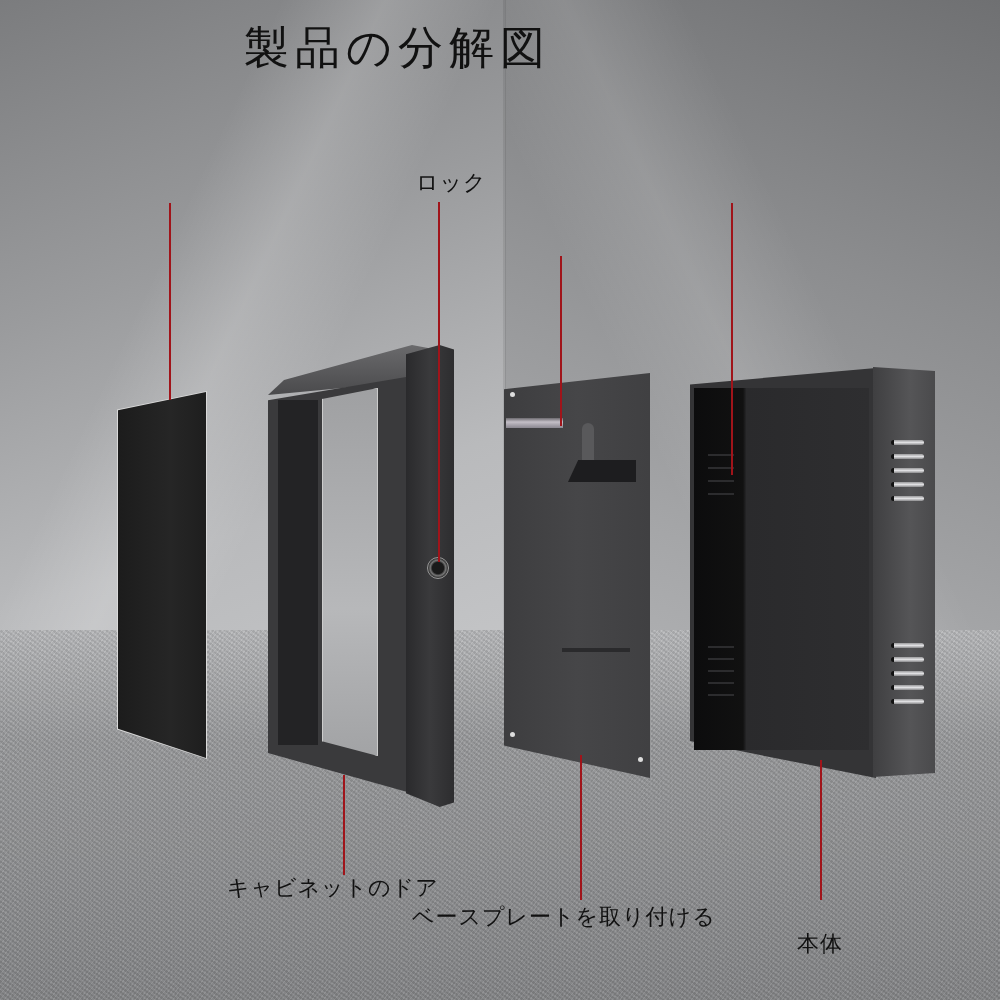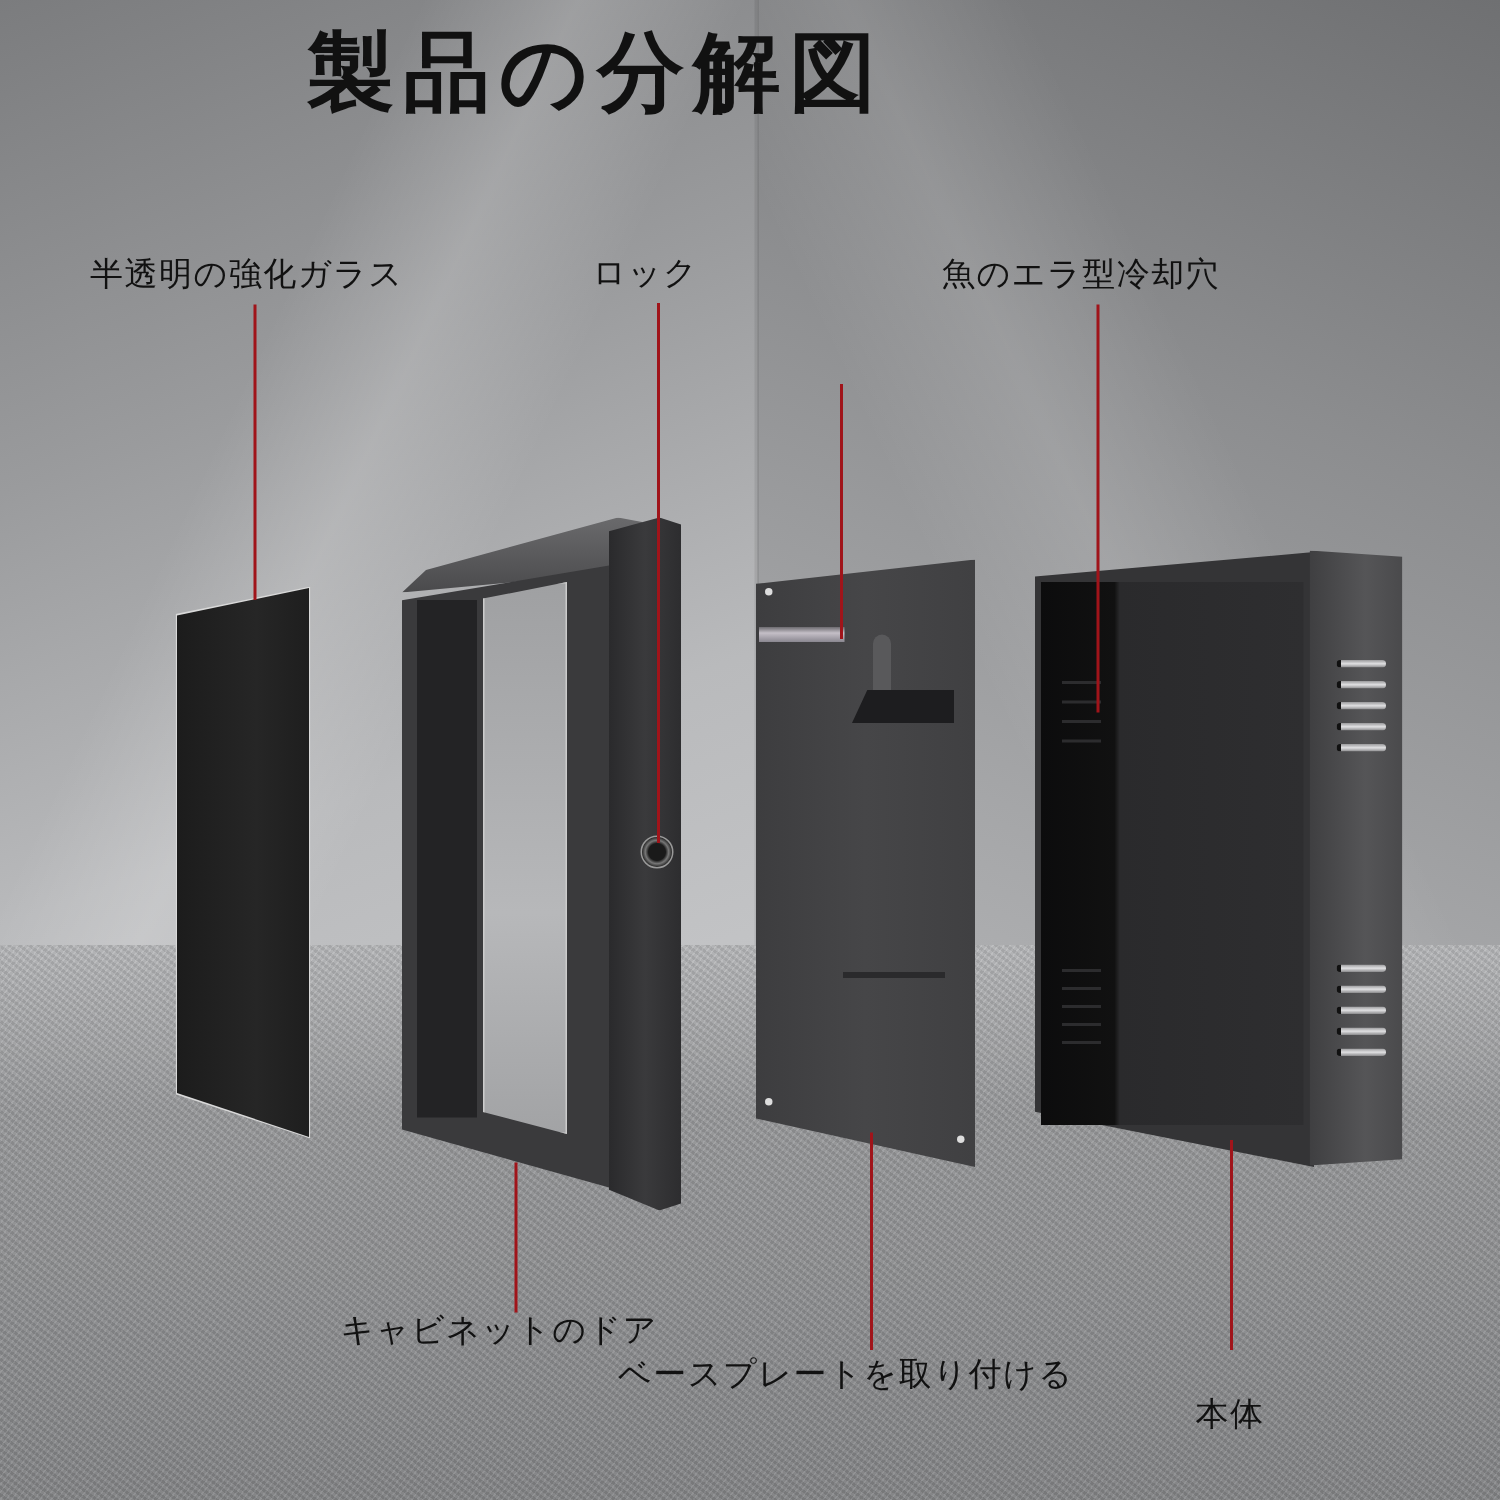--- a/index.html
+++ b/index.html
@@ -18,21 +18,21 @@
   .beam2{position:absolute;left:505px;top:0;width:495px;height:640px;
     background:linear-gradient(245deg,rgba(255,255,255,0) 40%,rgba(255,255,255,0.12) 55%,rgba(255,255,255,0) 70%);}
   .floor{position:absolute;left:0;top:630px;width:1000px;height:370px;
     background:
       repeating-linear-gradient(37deg,rgba(255,255,255,0.05) 0 2px,rgba(0,0,0,0.06) 2px 4px),
       repeating-linear-gradient(-53deg,rgba(255,255,255,0.05) 0 1px,rgba(0,0,0,0.05) 1px 3px),
       linear-gradient(180deg,#b8b9bb 0%,#9a9b9d 30%,#858688 100%);}
   .corner{position:absolute;left:503px;top:0;width:3px;height:640px;background:rgba(0,0,0,0.08);}
 
   .title{position:absolute;left:0;top:8px;width:795px;text-align:center;
-    font-size:58px;letter-spacing:6px;color:#111;font-weight:bold;line-height:80px;}
+    font-size:45px;letter-spacing:6px;color:#111;font-weight:normal;line-height:80px;}
   .label{position:absolute;font-size:22px;color:#111;white-space:nowrap;line-height:28px;letter-spacing:1px;}
   .leader{position:absolute;width:2px;background:#a0141a;}
 
   
   .glass{position:absolute;left:118px;top:392px;width:88px;height:366px;
     background:linear-gradient(90deg,#1c1c1c,#262626 60%,#1e1e1e);
     clip-path:polygon(0 5%,100% 0,100% 100%,0 92%);
     box-shadow:0 0 0 1px #ddd;}
   .glass-edge{position:absolute;left:117px;top:391px;width:90px;height:368px;
     clip-path:polygon(0 5%,100% 0,100% 100%,0 92%);background:#d9d9d9;}
@@ -134,19 +134,17 @@
   <div class="vent" style="left:891px;top:699px"></div>
 
   <div class="leader" style="left:169px;top:203px;height:197px"></div>
   <div class="leader" style="left:438px;top:202px;height:360px"></div>
   <div class="leader" style="left:560px;top:256px;height:170px"></div>
   <div class="leader" style="left:731px;top:203px;height:272px"></div>
   <div class="leader" style="left:343px;top:775px;height:100px"></div>
   <div class="leader" style="left:580px;top:755px;height:145px"></div>
   <div class="leader" style="left:820px;top:760px;height:140px"></div>
 
-  <div class="label" style="left:60px;top:170px">半透明の強化ガラス</div>
-  <div class="label" style="left:395px;top:169px">ロック</div>
-  <div class="label" style="left:628px;top:170px">魚のエラ型冷却穴</div>
+  <div class="label" style="left:416px;top:169px">ロック</div>
   <div class="label" style="left:412px;top:903px">ベースプレートを取り付ける</div>
   <div class="label" style="left:227px;top:874px">キャビネットのドア</div>
   <div class="label" style="left:797px;top:930px">本体</div>
 </div>
 
 </body></html>

